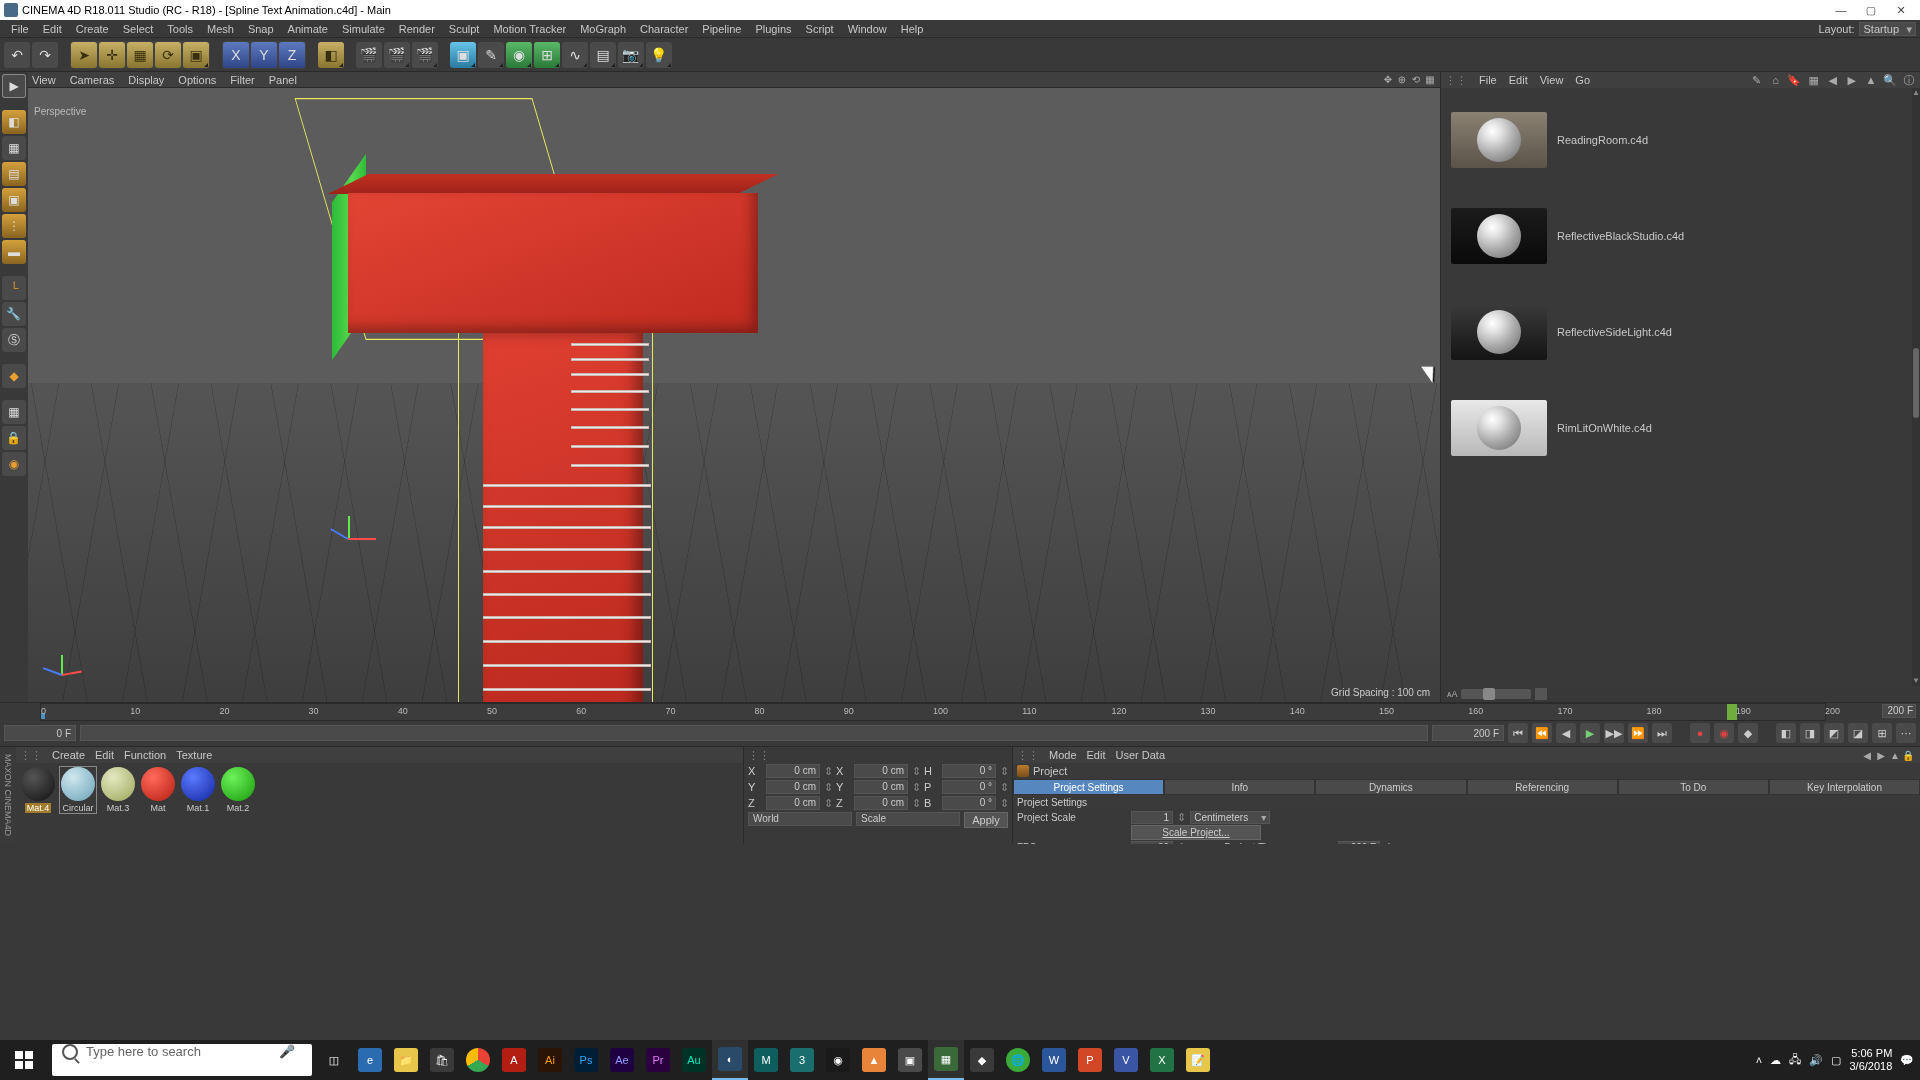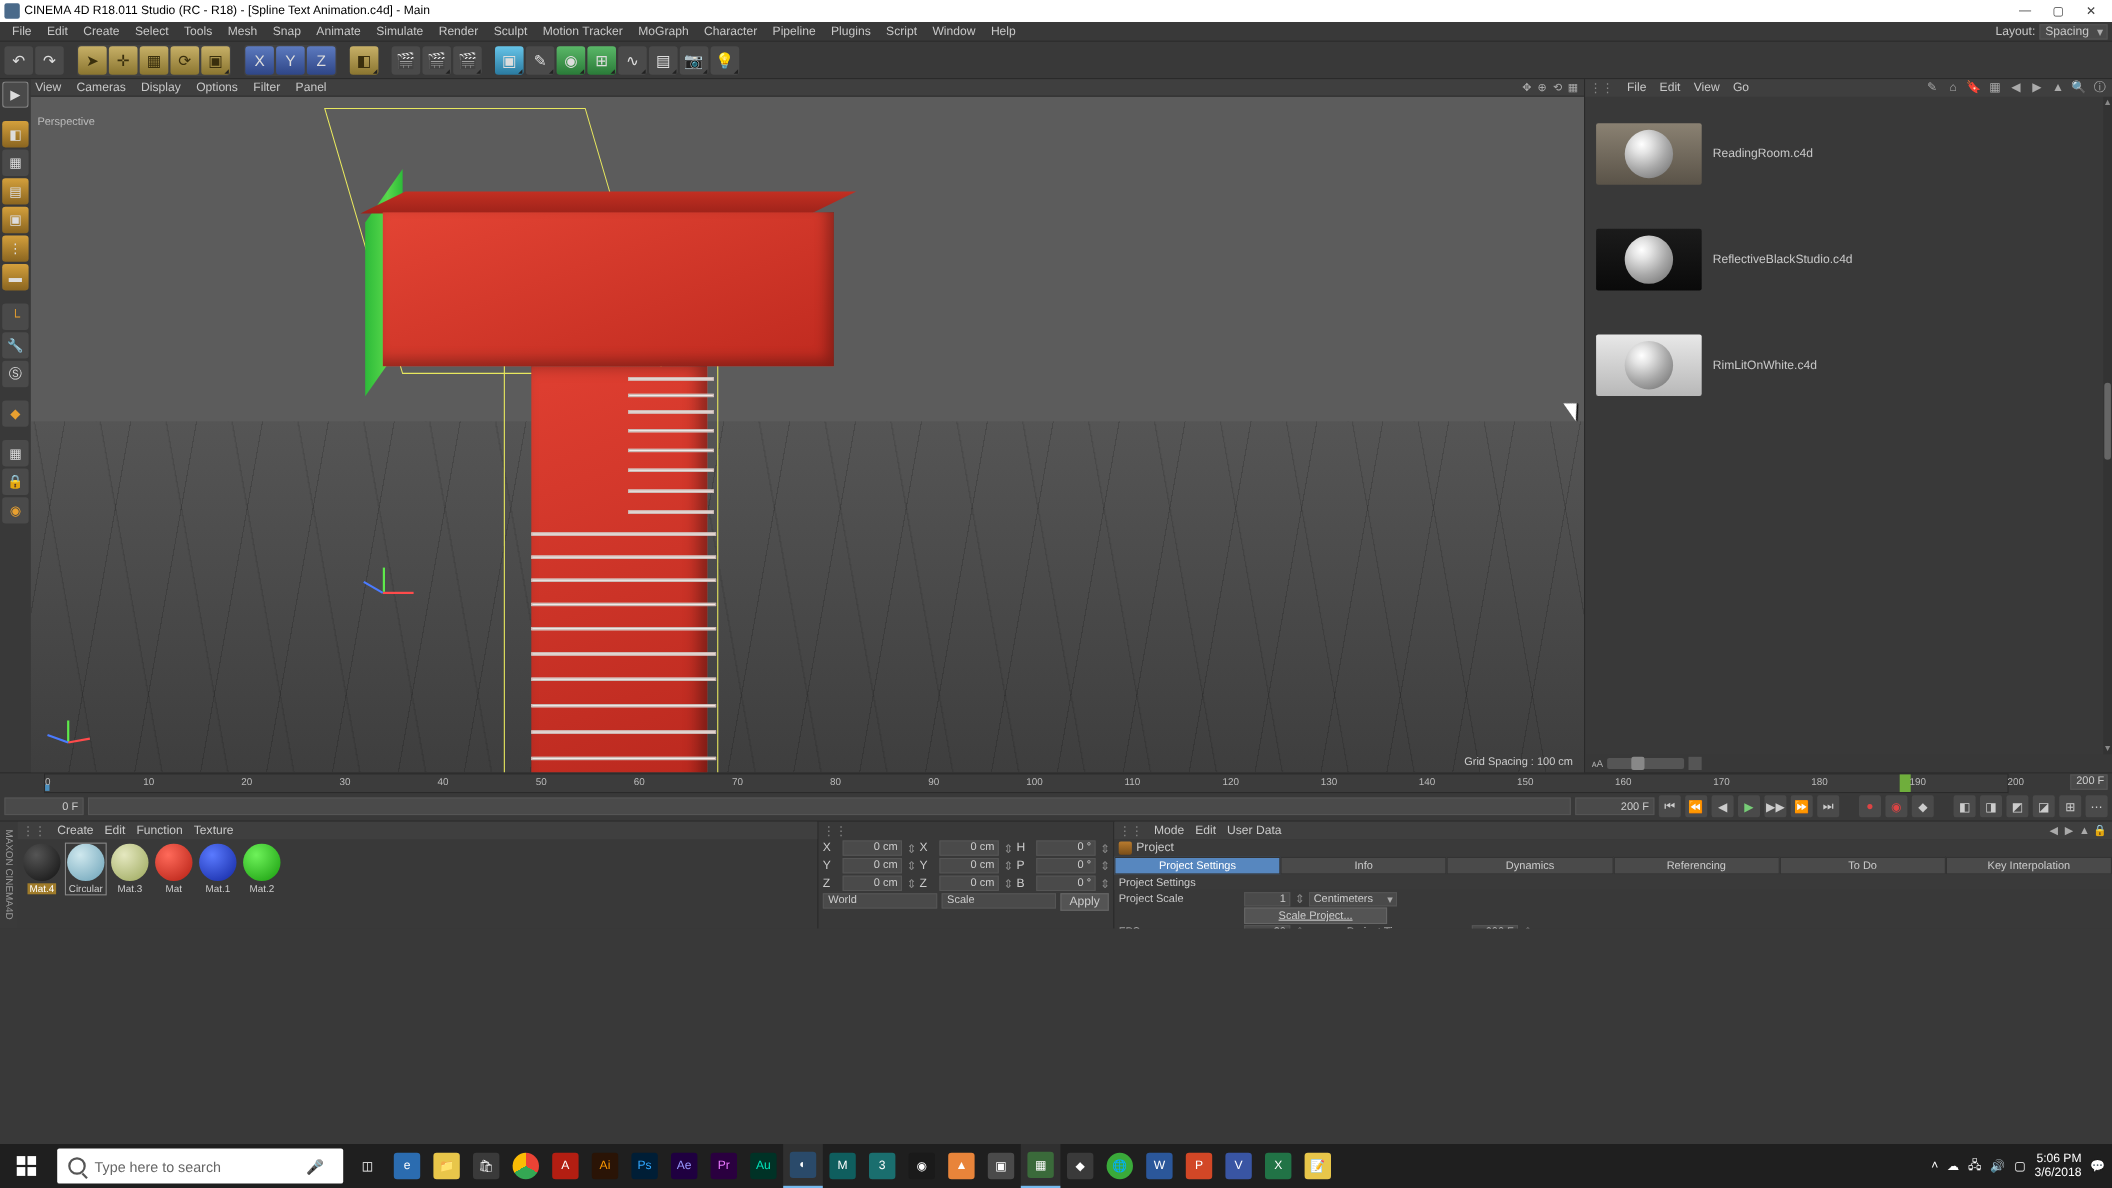--- a/index.html
+++ b/index.html
@@ -129,21 +129,21 @@
 .attrrow { display: flex; align-items: center; gap: 4px; height: 15px; }
 .attrrow .lbl { width: 110px; color: #c8c8c8; font-size: 10px; }
 .attrrow .fld { width: 42px; height: 13px; background:#4a4a4a; border:1px solid #555; font-size:10px; color:#ccc; text-align:right; padding-right:3px; }
 .attrrow .sel { width: 80px; height: 13px; background:#4a4a4a; border:1px solid #555; font-size:10px; color:#ccc; padding-left:3px; position:relative; }
 .attrrow .sel::after { content:"▾"; position:absolute; right:3px; color:#aaa; }
 .scalebtn { width: 130px; height: 15px; background:#545454; border:1px solid #666; text-align:center; font-size:10px; color:#ccc; cursor:pointer; display:flex; align-items:center; justify-content:center;text-decoration:underline; }
 
 .taskbar { position: absolute; bottom: 0; left: 0; right: 0; height: 40px; background: #1f1f1f; display: flex; align-items: center; }
 .taskbar .start { width: 48px; height: 40px; display:flex; align-items:center; justify-content:center; cursor:pointer; }
 .taskbar .start svg { width:18px; height:18px; }
-.taskbar .search { flex: 0 0 260px; height: 32px; background:#fff; border-radius: 2px; display:flex; align-items:center; gap:8px; padding:0 10px; margin: 0 4px; }
+.taskbar .search { flex: 0 0 260px; height: 32px; background:#fff; border-radius: 2px; display:flex; gap:8px; padding:0 10px; margin: 0 4px; }
 .taskbar .search .sicon { width:16px; height:16px; border:2px solid #555; border-radius:50%; position:relative; }
 .taskbar .search .sicon::after { content:""; position:absolute; right:-4px; bottom:-4px; width:6px; height:2px; background:#555; transform:rotate(45deg); }
 .taskbar .search span { color:#666; font-size:13px; }
 .taskbar .mic { width:30px; color:#444; text-align:center; }
 .taskbar .tbtn { width:36px; height:40px; display:flex; align-items:center; justify-content:center; cursor:pointer; }
 .taskbar .tbtn .ico { width:24px; height:24px; border-radius:3px; display:flex; align-items:center; justify-content:center; font-size:11px; color:#fff; }
 .taskbar .tbtn.act { border-bottom: 2px solid #76b9ed; background: rgba(255,255,255,.08); }
 .taskbar .spacer { flex:1; }
 .taskbar .tray { display:flex; align-items:center; gap:8px; padding-right:6px; color:#fff; font-size:11px; }
 .taskbar .clock { text-align:right; line-height:1.2; }
@@ -179,21 +179,21 @@
   <span class="item">MoGraph</span>
   <span class="item">Character</span>
   <span class="item">Pipeline</span>
   <span class="item">Plugins</span>
   <span class="item">Script</span>
   <span class="item">Window</span>
   <span class="item">Help</span>
   <div class="spacer"></div>
   <div class="layout">
     <span>Layout:</span>
-    <div style="background:#4a4a4a;border:1px solid #555;padding:0 16px 0 4px;position:relative;"><span>Spacing</span><span style="position:absolute;right:3px;color:#aaa;">▾</span></div>
+    <div style="background:#4a4a4a;border:1px solid #555;padding:0 16px 0 4px;position:relative;"><span>Startup</span><span style="position:absolute;right:3px;color:#aaa;">▾</span></div>
   </div>
 </div>
 
 <div class="toolbar">
   <div class="btn">↶</div>
   <div class="btn">↷</div>
   <div class="gap"></div>
   <div class="group">
     <div class="btn y">➤</div>
     <div class="btn y">✛</div>
@@ -331,20 +331,26 @@
           <div class="thumb" style="background:linear-gradient(180deg,#8a8172,#5a5348);">
             <div class="ball"></div>
           </div>
           <span>ReadingRoom.c4d</span>
         </div>
       <div class="row">
           <div class="thumb" style="background:linear-gradient(180deg,#1b1b1b,#0a0a0a);">
             <div class="ball"></div>
           </div>
           <span>ReflectiveBlackStudio.c4d</span>
+        </div>
+      <div class="row">
+          <div class="thumb" style="background:linear-gradient(180deg,#3a3a3a,#141414);">
+            <div class="ball"></div>
+          </div>
+          <span>ReflectiveSideLight.c4d</span>
         </div>
       <div class="row">
           <div class="thumb" style="background:linear-gradient(180deg,#e8e8e8,#b8b8b8);">
             <div class="ball"></div>
           </div>
           <span>RimLitOnWhite.c4d</span>
         </div>
       <div class="rpscroll">
         <div class="arrow up">▲</div>
           <div class="thumb"></div>

